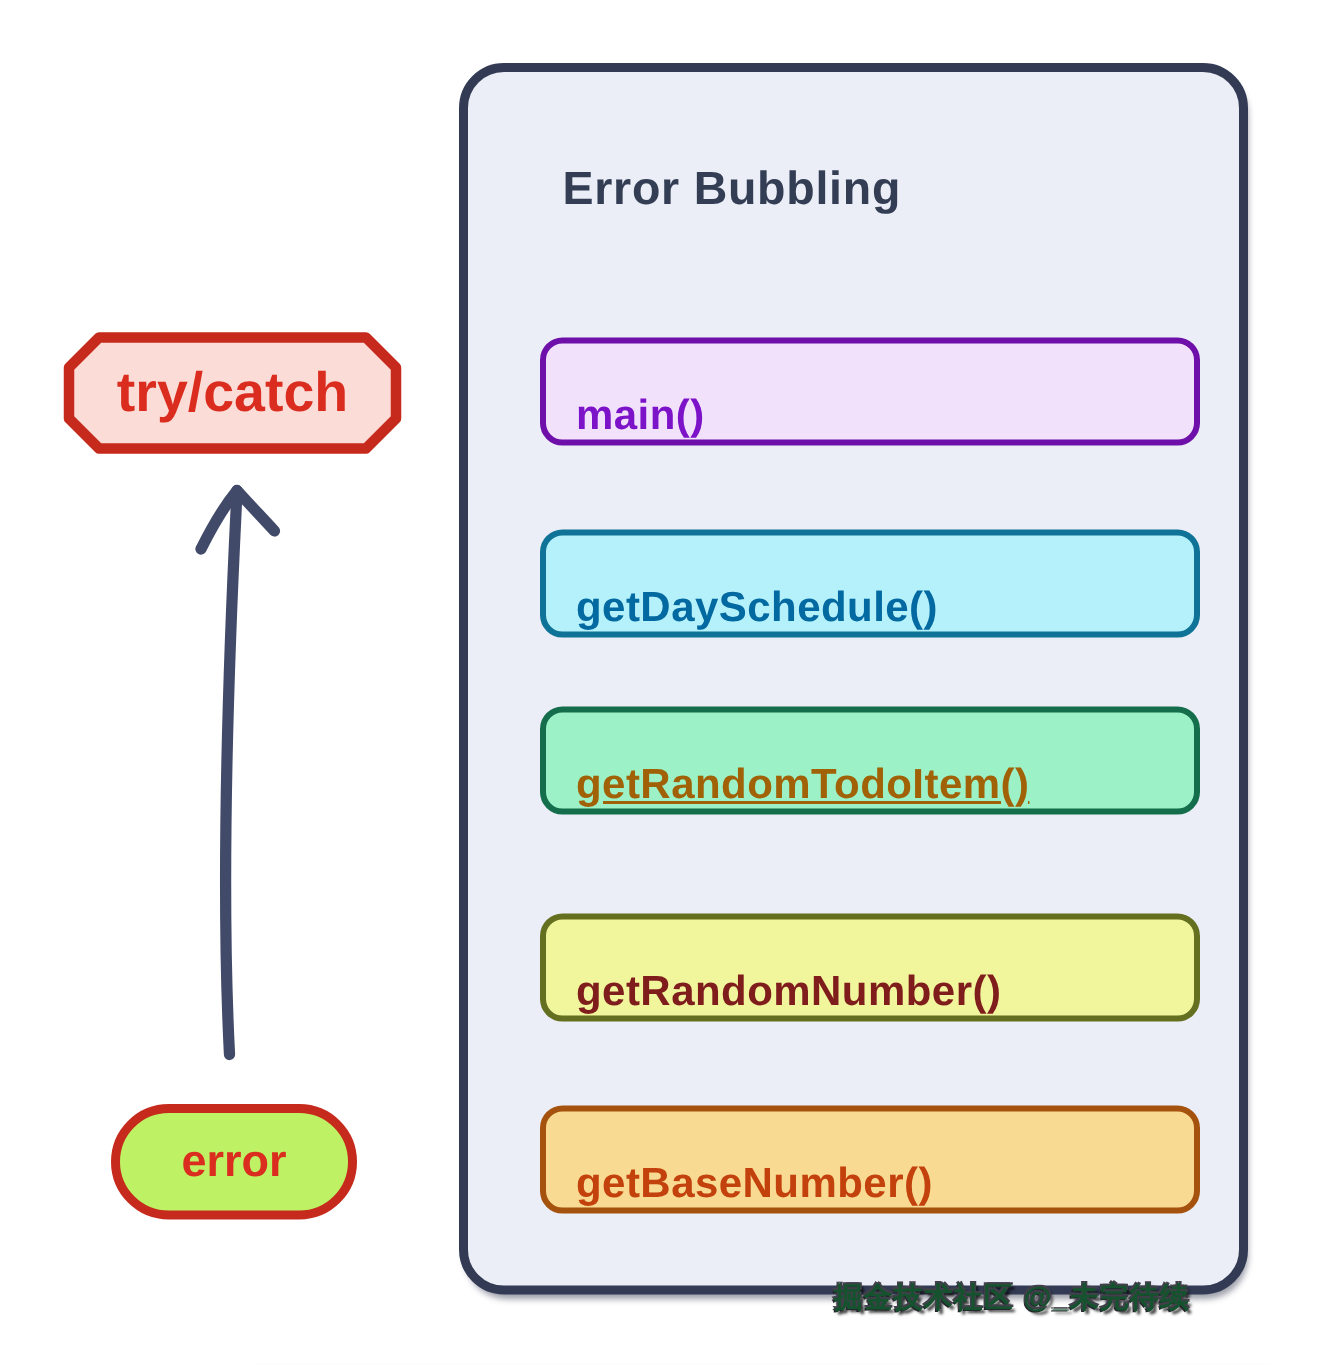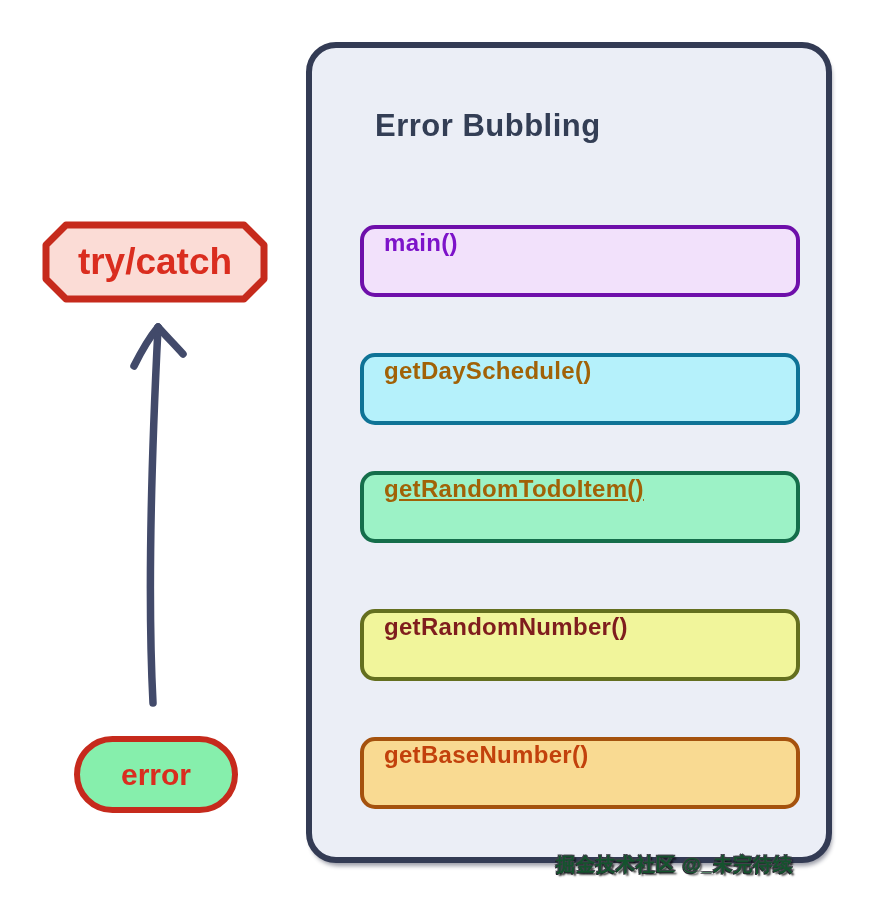--- a/index.html
+++ b/index.html
@@ -40,23 +40,23 @@
   }
   .stack-box {
     position: absolute;
     left: 48px;
     width: 440px;
     height: 72px;
     box-sizing: border-box;
     border: 4px solid;
     border-radius: 15px;
     display: flex;
-    align-items: flex-start;
+    align-items: flex-end;
     padding-left: 20px;
-    font-size: 24px;
+    font-size: 28px;
     font-weight: 700;
     letter-spacing: 0.3px;
   }
 
   
   .badge-label {
     position: absolute;
     inset: 0;
     display: flex;
     align-items: center;
@@ -127,31 +127,31 @@
     </g>
   </svg>
 
   <div class="try-catch">
     <svg width="226" height="82" viewBox="0 0 226 82" aria-hidden="true">
       <polygon class="octagon-poly" points="24,4 202,4 222,24 222,58 202,78 24,78 4,58 4,24" fill="#FBDCD6" stroke="#C62A1C" stroke-width="7" stroke-linejoin="round"></polygon>
     </svg>
     <div class="badge-label" style="color: rgb(218, 45, 31);">try/catch</div>
   </div>
 
-  <div class="error-badge" style="background: #86efac; border-color: rgb(198, 42, 28);">
+  <div class="error-badge" style="background: #bef264; border-color: rgb(198, 42, 28);">
     <div class="badge-label" style="color: rgb(218, 45, 31);">error</div>
   </div>
 
   <div class="panel" style="background: rgb(235, 238, 246); border-color: rgb(51, 59, 84);">
     <div class="panel-title" style="color: rgb(51, 62, 85);">Error Bubbling</div>
 
     <div class="stack-box" style="top: 177px; background: rgb(242, 225, 251); border-color: rgb(110, 15, 170); color: rgb(125, 19, 201);">
       <span>main()</span>
     </div>
-    <div class="stack-box" style="top: 305px; background: rgb(181, 241, 251); border-color: rgb(14, 115, 150); color: #a16207;">
+    <div class="stack-box" style="top: 305px; background: rgb(181, 241, 251); border-color: rgb(14, 115, 150); color: #0369a1;">
       <span>getDaySchedule()</span>
     </div>
     <div class="stack-box" style="top: 423px; background: rgb(156, 242, 198); border-color: rgb(21, 110, 75); color: #a16207; text-decoration: underline;">
       <span>getRandomTodoItem()</span>
     </div>
     <div class="stack-box" style="top: 561px; background: rgb(241, 245, 155); border-color: rgb(100, 111, 31); color: #7f1d1d;">
       <span>getRandomNumber()</span>
     </div>
     <div class="stack-box" style="top: 689px; background: rgb(249, 218, 146); border-color: rgb(165, 82, 14); color: #c2410c;">
       <span>getBaseNumber()</span>

